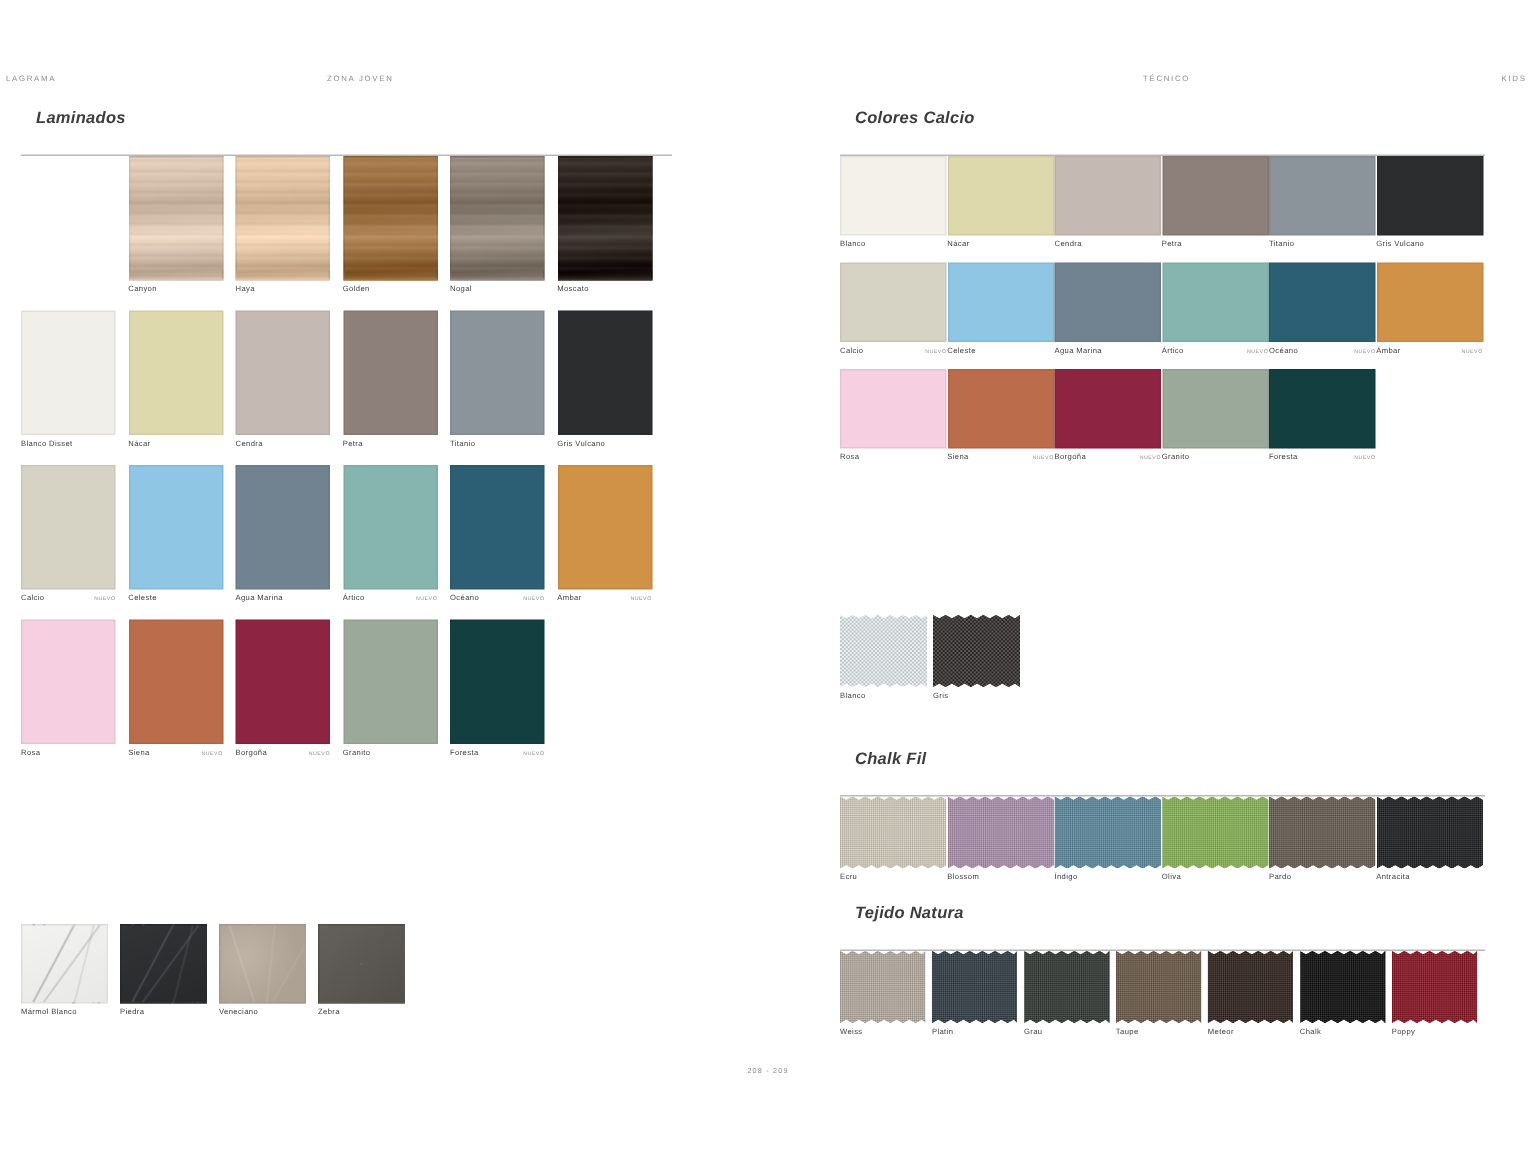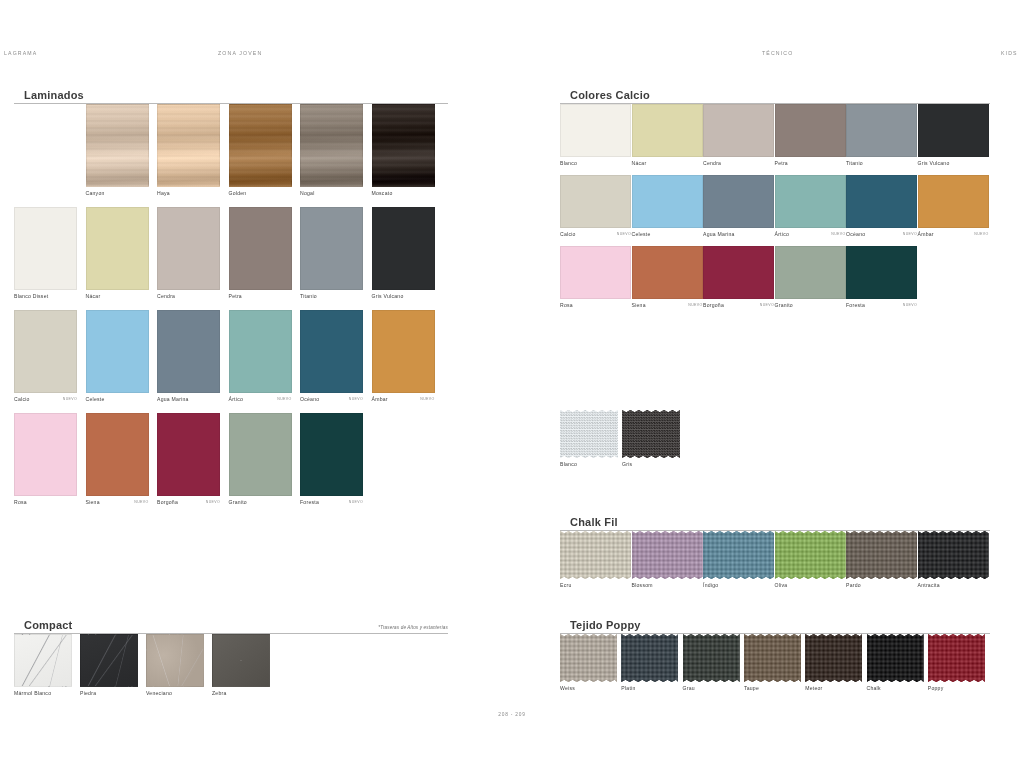--- a/index.html
+++ b/index.html
@@ -40,22 +40,23 @@
   
   .section { position: absolute; }
   .sec-head {
     position: relative;
     height: 17px;
     border-bottom: 1px solid #b9b9b9;
   }
   .sec-title {
     position: absolute;
     left: 10px;
-    bottom: 2px;
+    bottom: 18px;
     font-size: 11px;
+    font-style: italic;
     font-weight: bold;
     letter-spacing: 0.2px;
     color: #3c3c3c;
     white-space: nowrap;
   }
   .sec-note {
     position: absolute;
     right: 0px;
     bottom: 3px;
     font-size: 4.6px;
@@ -272,24 +273,20 @@
         <div class="chip" style="height: 83px; background: rgb(20, 63, 64); border: 0.4px solid rgba(0, 0, 0, 0.06);"></div>
         <div class="lbl-row">
           <div class="name">Foresta</div>
           <div class="tag">NUEVO</div>
         </div>
       </div>
     </div>
 </div>
 
 <div class="section" id="sec-compact" style="left:14px; top:616px; width:434px;">
-  <div class="sec-head">
-    <div class="sec-title">Compact</div>
-    <div class="sec-note">*Traseras de Altos y estanterías</div>
-  </div>
   <div class="grid cmp" id="grid-compact" style="height:70px;">
       <div class="cell" style="left: 0px; top: 0px; width: 58px;">
         <div class="chip" style="height: 53px; background: linear-gradient(118deg, rgba(120, 120, 125, 0) 40%, rgba(110, 112, 118, 0.55) 41.2%, rgba(120, 120, 125, 0) 42.6%), linear-gradient(126deg, rgba(120, 120, 125, 0) 54%, rgba(120, 122, 128, 0.4) 55%, rgba(120, 120, 125, 0) 56.4%), linear-gradient(104deg, rgba(140, 140, 145, 0) 68%, rgba(130, 132, 138, 0.3) 69%, rgba(140, 140, 145, 0) 70.3%), linear-gradient(160deg, rgb(242, 242, 240), rgb(232, 232, 230)) rgb(238, 238, 236); border: 0.4px solid rgba(0, 0, 0, 0.06);"></div>
         <div class="lbl-row">
           <div class="name">Mármol Blanco</div>
         </div>
       </div>
       <div class="cell" style="left: 66px; top: 0px; width: 58px;">
         <div class="chip" style="height: 53px; background: linear-gradient(118deg, rgba(120, 120, 125, 0) 40%, rgba(110, 112, 118, 0.55) 41.2%, rgba(120, 120, 125, 0) 42.6%), linear-gradient(126deg, rgba(120, 120, 125, 0) 54%, rgba(120, 122, 128, 0.4) 55%, rgba(120, 120, 125, 0) 56.4%), linear-gradient(104deg, rgba(140, 140, 145, 0) 68%, rgba(130, 132, 138, 0.3) 69%, rgba(140, 140, 145, 0) 70.3%), linear-gradient(160deg, rgb(50, 51, 53), rgb(40, 41, 43)) rgb(46, 47, 49); border: 0.4px solid rgba(0, 0, 0, 0.06);"></div>
         <div class="lbl-row">
@@ -484,21 +481,21 @@
         <div class="chip" style="height: 48px; background: repeating-linear-gradient(0deg, rgba(0, 0, 0, 0.13) 0px, rgba(0, 0, 0, 0.13) 0.6px, rgba(255, 255, 255, 0.118) 0.6px, rgba(255, 255, 255, 0.118) 1.3px) 0% 0% / 1.3px 1.3px, repeating-linear-gradient(90deg, rgba(0, 0, 0, 0.13) 0px, rgba(0, 0, 0, 0.13) 0.6px, rgba(255, 255, 255, 0.118) 0.6px, rgba(255, 255, 255, 0.118) 1.3px) 0% 0% / 1.3px 1.3px, linear-gradient(rgb(23, 24, 26), rgb(23, 24, 26)) 0% 0% / 100% 100% rgb(23, 24, 26); clip-path: polygon(0px 0px, 4.2px 2.31px, 8.4px 0px, 12.6px 2.31px, 16.8px 0px, 21px 2.31px, 25.2px 0px, 29.4px 2.31px, 33.6px 0px, 37.8px 2.31px, 42px 0px, 46.2px 2.31px, 50.4px 0px, 54.6px 2.31px, 58.8px 0px, 63px 2.31px, 67.2px 0px, 71px 2.31px, 71px 0px, 71px 48px, 71px 48px, 71px 45.69px, 67.2px 48px, 63px 45.69px, 58.8px 48px, 54.6px 45.69px, 50.4px 48px, 46.2px 45.69px, 42px 48px, 37.8px 45.69px, 33.6px 48px, 29.4px 45.69px, 25.2px 48px, 21px 45.69px, 16.8px 48px, 12.6px 45.69px, 8.4px 48px, 4.2px 45.69px, 0px 48px, 0px 0px);"></div>
         <div class="lbl-row">
           <div class="name">Antracita</div>
         </div>
       </div>
     </div>
 </div>
 
 <div class="section" id="sec-natura" style="left:560px; top:616px; width:430px;">
   <div class="sec-head">
-    <div class="sec-title">Tejido Poppy</div>
+    <div class="sec-title">Tejido Natura</div>
   </div>
   <div class="grid nat" id="grid-natura" style="height:66px;">
       <div class="cell" style="left: 0px; top: 0px; width: 57px;">
         <div class="chip" style="height: 48px; background: repeating-linear-gradient(0deg, rgba(0, 0, 0, 0.13) 0px, rgba(0, 0, 0, 0.13) 0.6px, rgba(255, 255, 255, 0.118) 0.6px, rgba(255, 255, 255, 0.118) 1.3px) 0% 0% / 1.3px 1.3px, repeating-linear-gradient(90deg, rgba(0, 0, 0, 0.13) 0px, rgba(0, 0, 0, 0.13) 0.6px, rgba(255, 255, 255, 0.118) 0.6px, rgba(255, 255, 255, 0.118) 1.3px) 0% 0% / 1.3px 1.3px, linear-gradient(rgb(189, 179, 166), rgb(189, 179, 166)) 0% 0% / 100% 100% rgb(189, 179, 166); clip-path: polygon(0px 0px, 4.2px 2.31px, 8.4px 0px, 12.6px 2.31px, 16.8px 0px, 21px 2.31px, 25.2px 0px, 29.4px 2.31px, 33.6px 0px, 37.8px 2.31px, 42px 0px, 46.2px 2.31px, 50.4px 0px, 54.6px 2.31px, 57px 0px, 57px 2.31px, 57px 48px, 57px 45.69px, 57px 48px, 54.6px 45.69px, 50.4px 48px, 46.2px 45.69px, 42px 48px, 37.8px 45.69px, 33.6px 48px, 29.4px 45.69px, 25.2px 48px, 21px 45.69px, 16.8px 48px, 12.6px 45.69px, 8.4px 48px, 4.2px 45.69px, 0px 48px, 0px 0px);"></div>
         <div class="lbl-row">
           <div class="name">Weiss</div>
         </div>
       </div>
       <div class="cell" style="left: 61.3px; top: 0px; width: 57px;">
         <div class="chip" style="height: 48px; background: repeating-linear-gradient(0deg, rgba(0, 0, 0, 0.13) 0px, rgba(0, 0, 0, 0.13) 0.6px, rgba(255, 255, 255, 0.118) 0.6px, rgba(255, 255, 255, 0.118) 1.3px) 0% 0% / 1.3px 1.3px, repeating-linear-gradient(90deg, rgba(0, 0, 0, 0.13) 0px, rgba(0, 0, 0, 0.13) 0.6px, rgba(255, 255, 255, 0.118) 0.6px, rgba(255, 255, 255, 0.118) 1.3px) 0% 0% / 1.3px 1.3px, linear-gradient(rgb(44, 56, 65), rgb(44, 56, 65)) 0% 0% / 100% 100% rgb(44, 56, 65); clip-path: polygon(0px 0px, 4.2px 2.31px, 8.4px 0px, 12.6px 2.31px, 16.8px 0px, 21px 2.31px, 25.2px 0px, 29.4px 2.31px, 33.6px 0px, 37.8px 2.31px, 42px 0px, 46.2px 2.31px, 50.4px 0px, 54.6px 2.31px, 57px 0px, 57px 2.31px, 57px 48px, 57px 45.69px, 57px 48px, 54.6px 45.69px, 50.4px 48px, 46.2px 45.69px, 42px 48px, 37.8px 45.69px, 33.6px 48px, 29.4px 45.69px, 25.2px 48px, 21px 45.69px, 16.8px 48px, 12.6px 45.69px, 8.4px 48px, 4.2px 45.69px, 0px 48px, 0px 0px);"></div>

